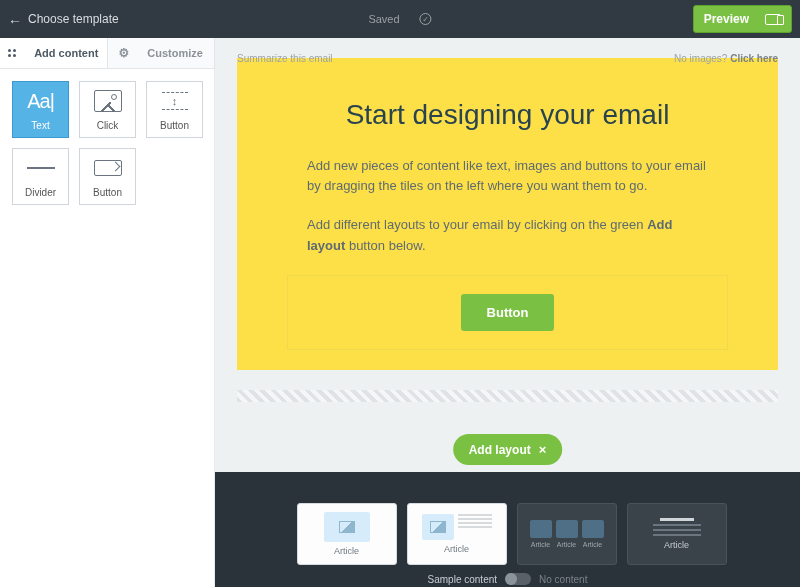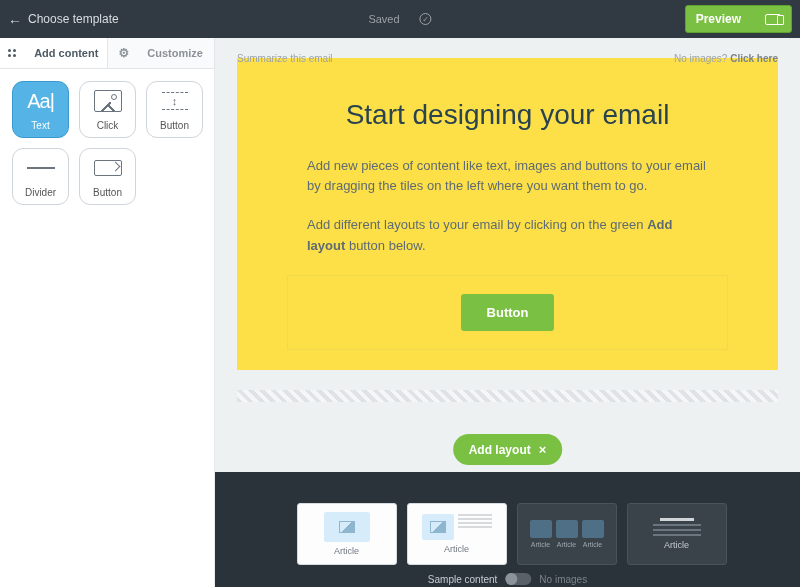--- a/index.html
+++ b/index.html
@@ -4,35 +4,35 @@
 <style>
 * { box-sizing: border-box; margin: 0; padding: 0; }
 body { font-family: "Helvetica Neue", Arial, sans-serif; font-size: 13px; background: #fff; width: 800px; height: 587px; overflow: hidden; position: relative; }
 
 
 .topbar { height: 38px; background: #313a42; color: #fff; display: flex; align-items: center; padding: 0 8px; }
 .back-link { color: #d9dde0; font-size: 12px; display: flex; align-items: center; gap: 6px; cursor: pointer; }
 .back-arrow { font-size: 14px; }
 .saved-wrap { position: absolute; left: 50%; transform: translateX(-50%); color: #9aa1a7; font-size: 11px; display: flex; align-items: center; gap: 20px; }
 .check-icon { width: 12px; height: 12px; border: 1px solid #9aa1a7; border-radius: 50%; display: inline-flex; align-items: center; justify-content: center; font-size: 8px; }
-.preview-btn { margin-left: auto; background: #7ac143; border: 1px solid #5fa32d; color: #fff; font-weight: bold; font-size: 12px; padding: 6px 10px; border-radius: 3px; cursor: pointer; display: flex; align-items: center; gap: 24px; }
+.preview-btn { margin-left: auto; background: #7ac143; border: 1px solid #5fa32d; color: #fff; font-weight: bold; font-size: 12px; padding: 6px 10px; border-radius: 3px; cursor: pointer; display: flex; align-items: center; gap: 16px; }
 .device-icon { width: 16px; height: 11px; border: 1px solid #fff; border-radius: 2px; position: relative; }
 .device-icon::after { content: ""; position: absolute; right: -4px; bottom: -1px; width: 5px; height: 8px; border: 1px solid #fff; background: #7ac143; border-radius: 1px; }
 
 
 .tabstrip { position: absolute; top: 38px; left: 0; width: 215px; height: 31px; border-bottom: 1px solid #e3e6e8; background: #f9fafb; display: flex; }
 .tab { flex: 1; display: flex; align-items: center; justify-content: center; gap: 18px; font-size: 11px; color: #8a9199; font-weight: bold; cursor: pointer; border-right: 1px solid #e3e6e8; }
 .tab.active { background: #fff; color: #4d5a64; }
 .dots-icon { display: grid; grid-template-columns: repeat(2,3px); grid-template-rows: repeat(2,3px); gap: 2px; }
 .dots-icon span { width: 3px; height: 3px; background: #4d5a64; border-radius: 50%; }
 .gear-icon { font-size: 12px; }
 
 .leftpanel { position: absolute; top: 69px; left: 0; width: 215px; bottom: 0; background: #fff; border-right: 1px solid #e8eaec; padding: 12px; }
 .tile-grid { display: grid; grid-template-columns: repeat(3, 57px); grid-auto-rows: 57px; gap: 10px; }
-.tile { border: 1px solid #cfd5da; border-radius: 11px; background: #fff; display: flex; flex-direction: column; align-items: center; justify-content: flex-end; padding-bottom: 6px; font-size: 10px; color: #555; cursor: pointer; position: relative; }
+.tile { border: 1px solid #cfd5da; border-radius: 0; background: #fff; display: flex; flex-direction: column; align-items: center; justify-content: flex-end; padding-bottom: 6px; font-size: 10px; color: #555; cursor: pointer; position: relative; }
 .tile.selected { background: #56b3e6; border-color: #3a9ad0; color: #fff; }
 .tile .ticon { flex: 1; display: flex; align-items: center; justify-content: center; width: 100%; }
 .ic-text { font-size: 20px; font-weight: 400; color: #fff; letter-spacing: -1px; }
 .ic-text::after { content: "|"; font-weight: 300; }
 .ic-image { width: 28px; height: 22px; border: 1px solid #6b7580; border-radius: 2px; position: relative; }
 .ic-image::before { content: ""; position: absolute; top: 3px; right: 4px; width: 4px; height: 4px; border: 1px solid #6b7580; border-radius: 50%; }
 .ic-image::after { content: ""; position: absolute; bottom: -1px; left: 2px; right: 2px; height: 10px; background: linear-gradient(135deg, transparent 45%, #6b7580 45%, #6b7580 55%, transparent 55%), linear-gradient(45deg, transparent 45%, #6b7580 45%, #6b7580 55%, transparent 55%); background-size: 14px 14px; background-repeat: no-repeat; background-position: 0 0, 10px 2px; }
 .ic-spacer { width: 26px; height: 18px; border: 1px dashed #6b7580; border-left: none; border-right: none; position: relative; }
 .ic-spacer::after { content: "↕"; position: absolute; left: 50%; top: 50%; transform: translate(-50%,-50%); color: #6b7580; font-size: 11px; }
 .ic-divider { width: 28px; height: 2px; background: #6b7580; }
@@ -215,16 +215,16 @@
           <span></span>
           <span></span>
           <span></span>
       </div>
       <span style="margin-top:4px">Article</span>
     </div>
 
     <div class="sample-toggle">
       <span>Sample content</span>
       <span class="switch"></span>
-      <span class="off">No images</span>
+      <span class="off">No content</span>
     </div>
   </div>
 </div>
 
 </body></html>

